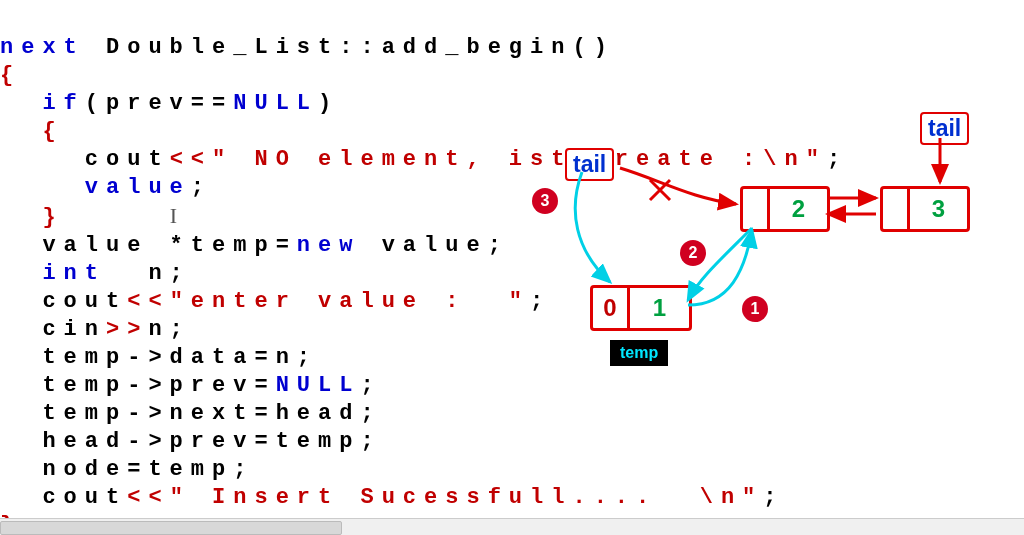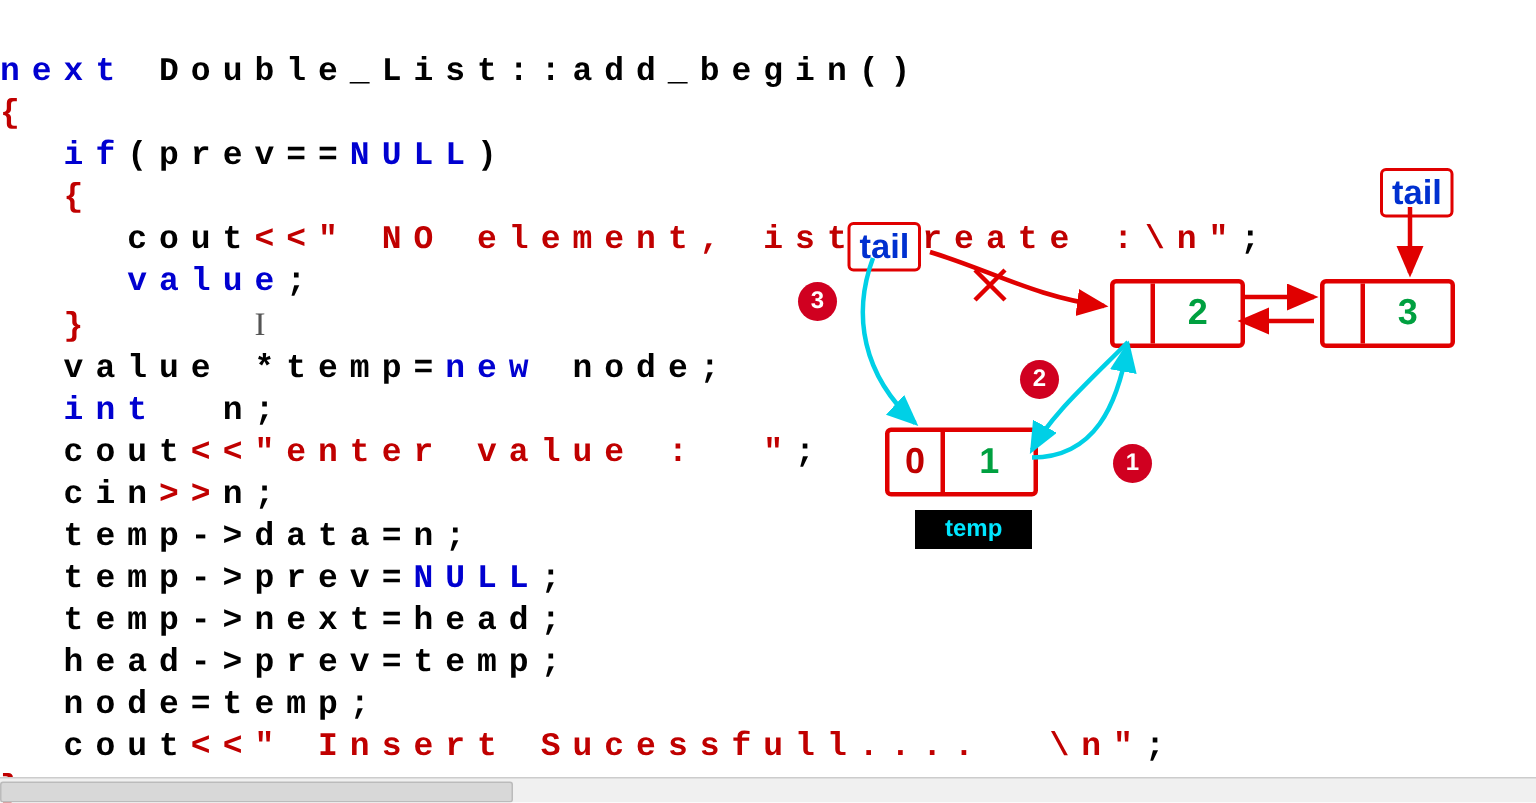--- a/index.html
+++ b/index.html
@@ -80,21 +80,21 @@
     align-items: center;
     justify-content: center;
     font-family: Arial, sans-serif;
   }
   .templabel {
     position: absolute;
     background: #000;
     color: #00e6ff;
     font-size: 16px;
     font-weight: bold;
-    padding: 4px 20px;
+    padding: 4px 10px;
     font-family: Arial, sans-serif;
   }
   svg.arrows {
     position: absolute;
     left: 0; top: 0;
     width: 500px;
     height: 260px;
     pointer-events: none;
   }
   .scrollbar {
@@ -128,21 +128,21 @@
 <body>
 
 <div class="code">
 <span class="kw">next</span><span> Double_List::add_begin()</span>
 <span class="brace">{</span>
 <span>  </span><span class="kw">if</span><span>(prev==</span><span class="kw">NULL</span><span>)</span>
 <span class="brace">  {</span>
 <span>    cout</span><span class="op">&lt;&lt;</span><span class="str">" NO element, ist create :\n"</span><span>;</span>
 <span>    </span><span class="kw">value</span><span>;</span>
 <span class="brace">  }</span>     <span class="cursor">I</span>
-<span>  value *temp=</span><span class="kw">new</span><span> node;</span>
+<span>  value *temp=</span><span class="kw">new</span><span> value;</span>
 <span>  </span><span class="kw">int</span><span>  n;</span>
 <span>  cout</span><span class="op">&lt;&lt;</span><span class="str">"enter value :  "</span><span>;</span>
 <span>  cin</span><span class="op">&gt;&gt;</span><span>n;</span>
 <span>  temp-&gt;data=n;</span>
 <span>  temp-&gt;prev=</span><span class="kw">NULL</span><span>;</span>
 <span>  temp-&gt;next=head;</span>
 <span>  head-&gt;prev=temp;</span>
 <span>  node=temp;</span>
 <span>  cout</span><span class="op">&lt;&lt;</span><span class="str">" Insert Sucessfull....  \n"</span><span>;</span>
 <span class="brace">}</span>

